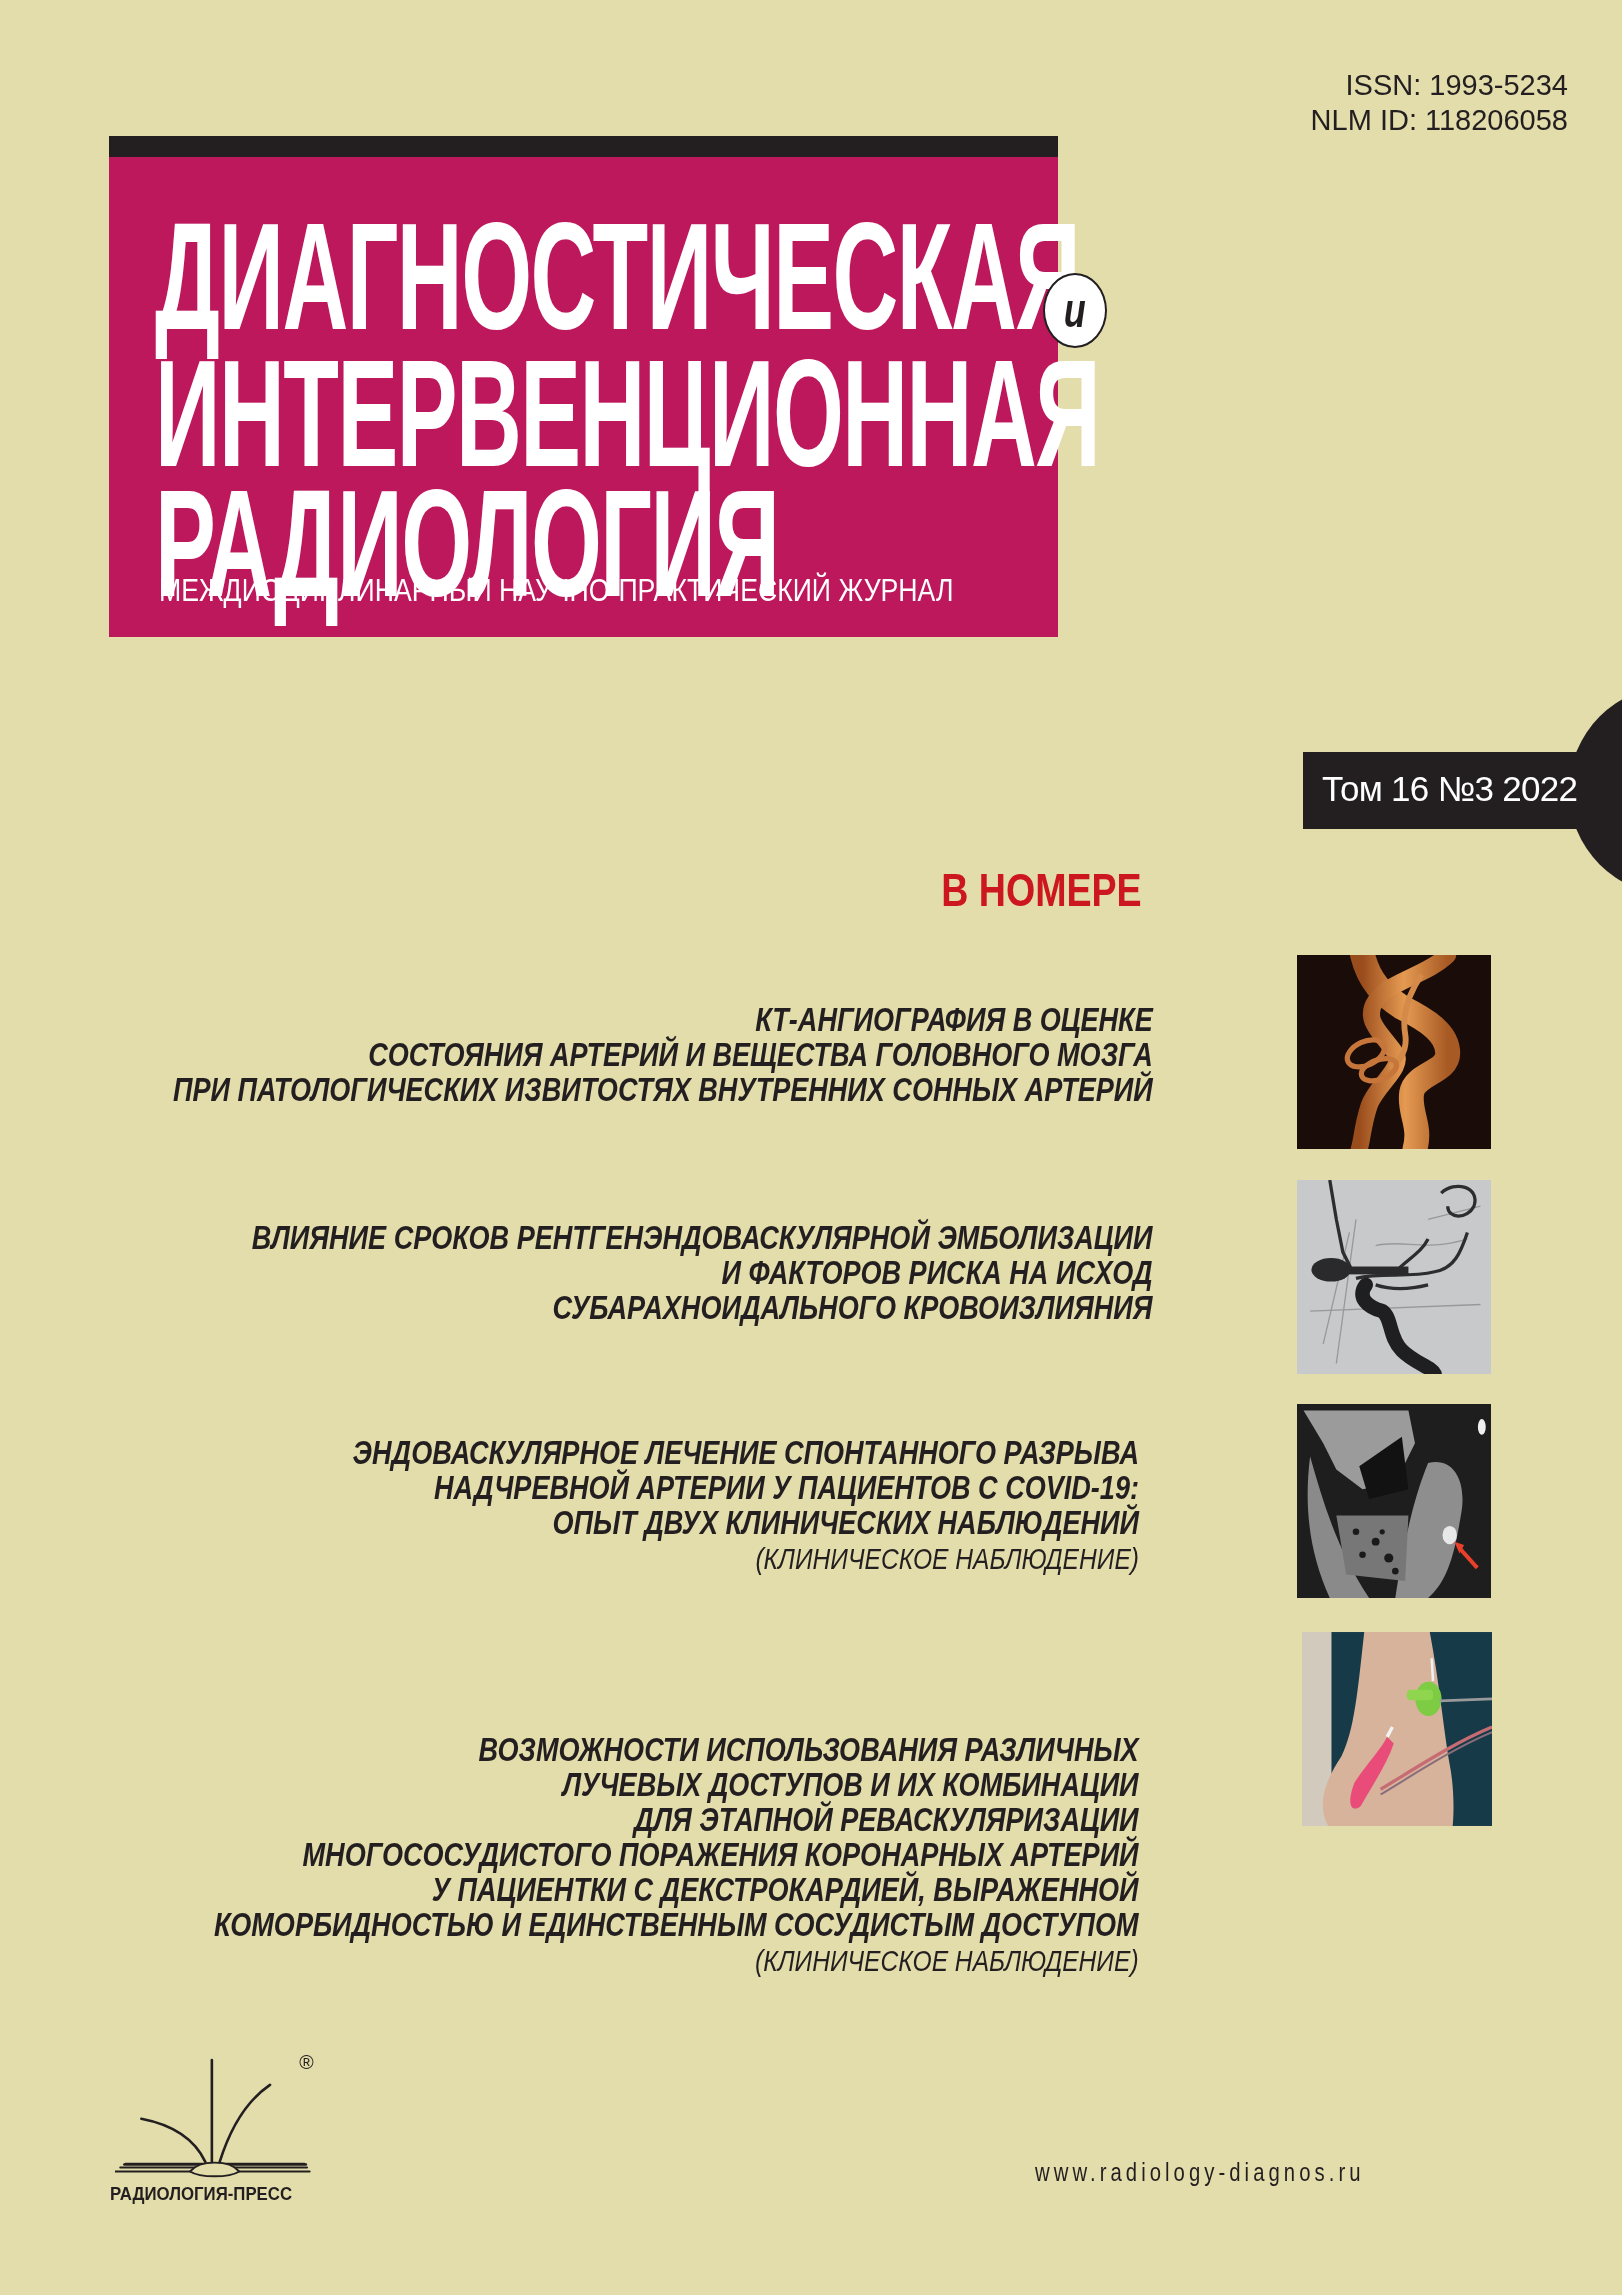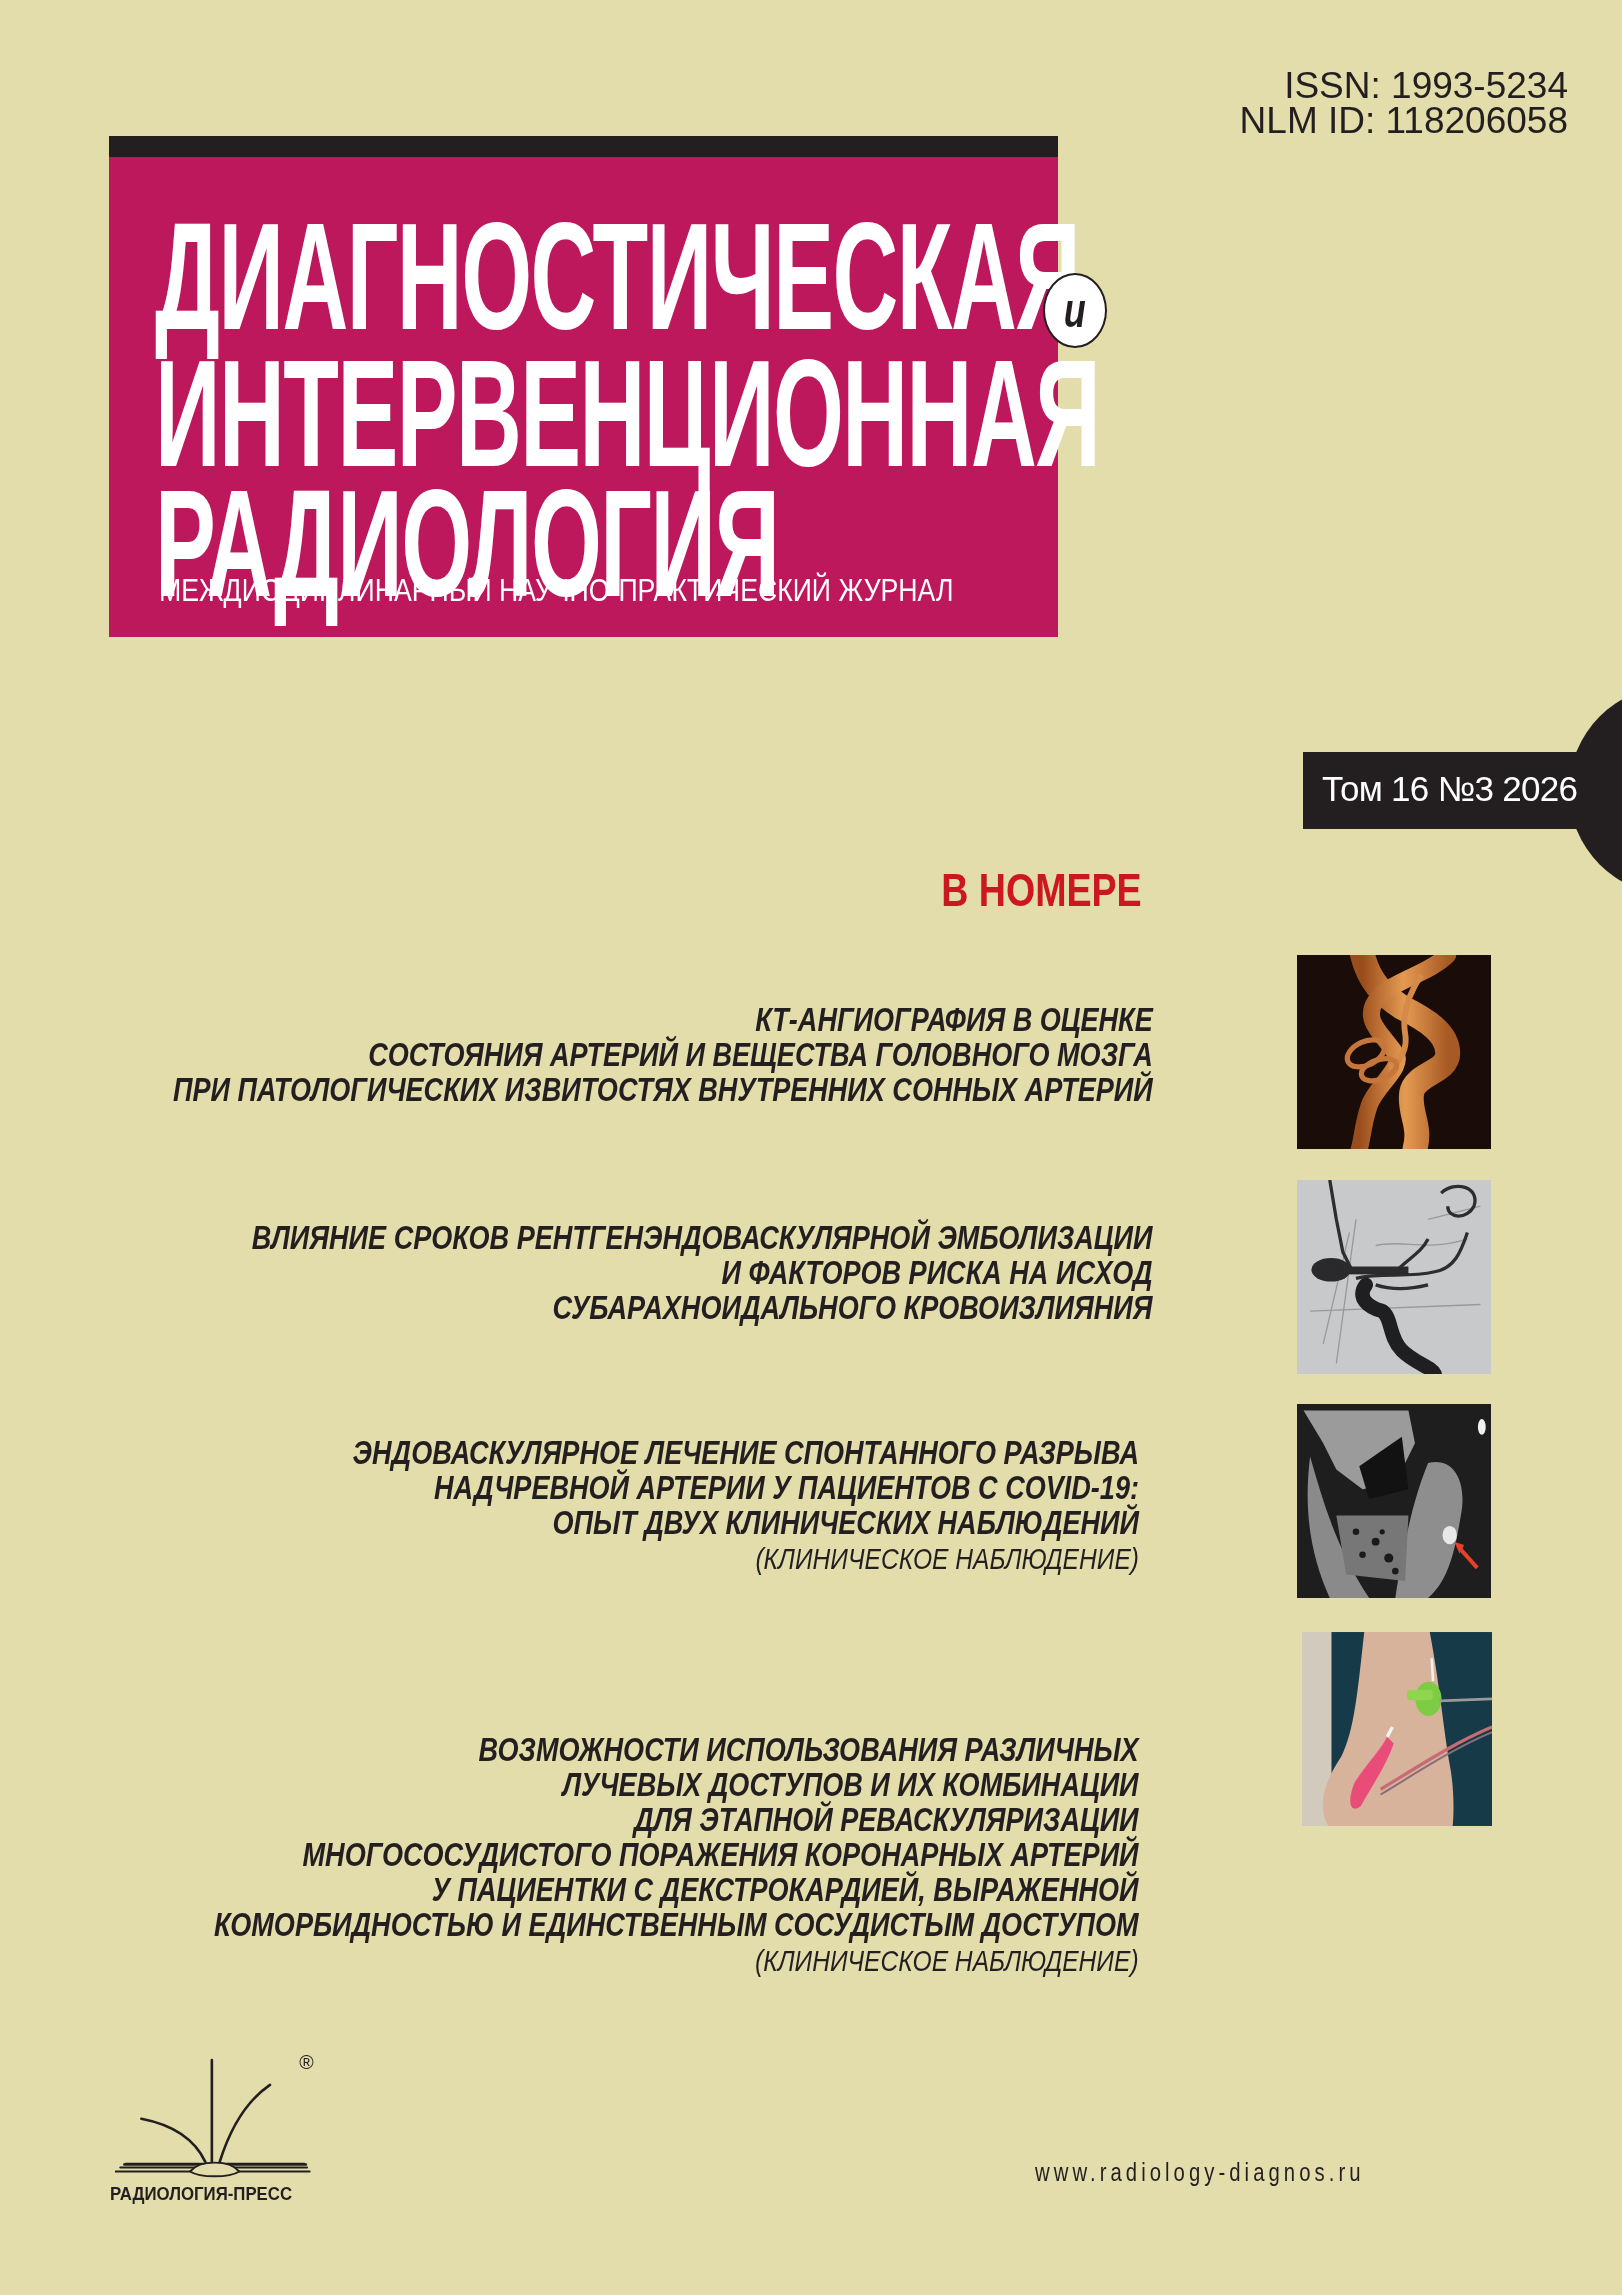--- a/index.html
+++ b/index.html
@@ -5,21 +5,21 @@
   html, body { margin:0; padding:0; }
   body {
     width:1622px; height:2295px; position:relative; overflow:hidden;
     background:#e3dcab;
     font-family:"Liberation Sans", sans-serif;
     color:#231f20;
   }
   .abs { position:absolute; }
 
   
-  .issn { right:54px; top:68px; text-align:right; font-size:37px; line-height:35px; color:#231f20; }
+  .issn { right:54px; top:68px; text-align:right; font-size:29px; line-height:35px; color:#231f20; }
 
   
   .blackbar { left:109px; top:136px; width:949px; height:21px; background:#231f20; }
   .redblock { left:109px; top:157px; width:949px; height:480px; background:#be185d; }
   .title-line {
     position:absolute; left:46px; color:#fff; font-weight:bold;
     font-size:152px; line-height:131px; letter-spacing:-2.6px;
     transform-origin:left top; transform:scaleX(0.6); white-space:nowrap;
   }
   .title-1 { top:54px; }
@@ -91,21 +91,21 @@
   <div class="title-line title-2">ИНТЕРВЕНЦИОННАЯ</div>
   <div class="title-line title-3">РАДИОЛОГИЯ</div>
   <div class="subtitle">МЕЖДИСЦИПЛИНАРНЫЙ НАУЧНО-ПРАКТИЧЕСКИЙ ЖУРНАЛ</div>
 </div>
 <div class="abs and-circle">
   <span>и</span>
 </div>
 
 <div class="abs vol-circle"></div>
 <div class="abs vol-bar"></div>
-<div class="abs vol-text">Том 16  №3  2026</div>
+<div class="abs vol-text">Том 16  №3  2022</div>
 
 <div class="abs in-issue">В НОМЕРЕ</div>
 
 <div class="article a1">
   <span class="line">КТ-АНГИОГРАФИЯ В ОЦЕНКЕ</span>
   <span class="line">СОСТОЯНИЯ АРТЕРИЙ И ВЕЩЕСТВА ГОЛОВНОГО МОЗГА</span>
   <span class="line">ПРИ ПАТОЛОГИЧЕСКИХ ИЗВИТОСТЯХ ВНУТРЕННИХ СОННЫХ АРТЕРИЙ</span>
 </div>
 
 <div class="article a2">

